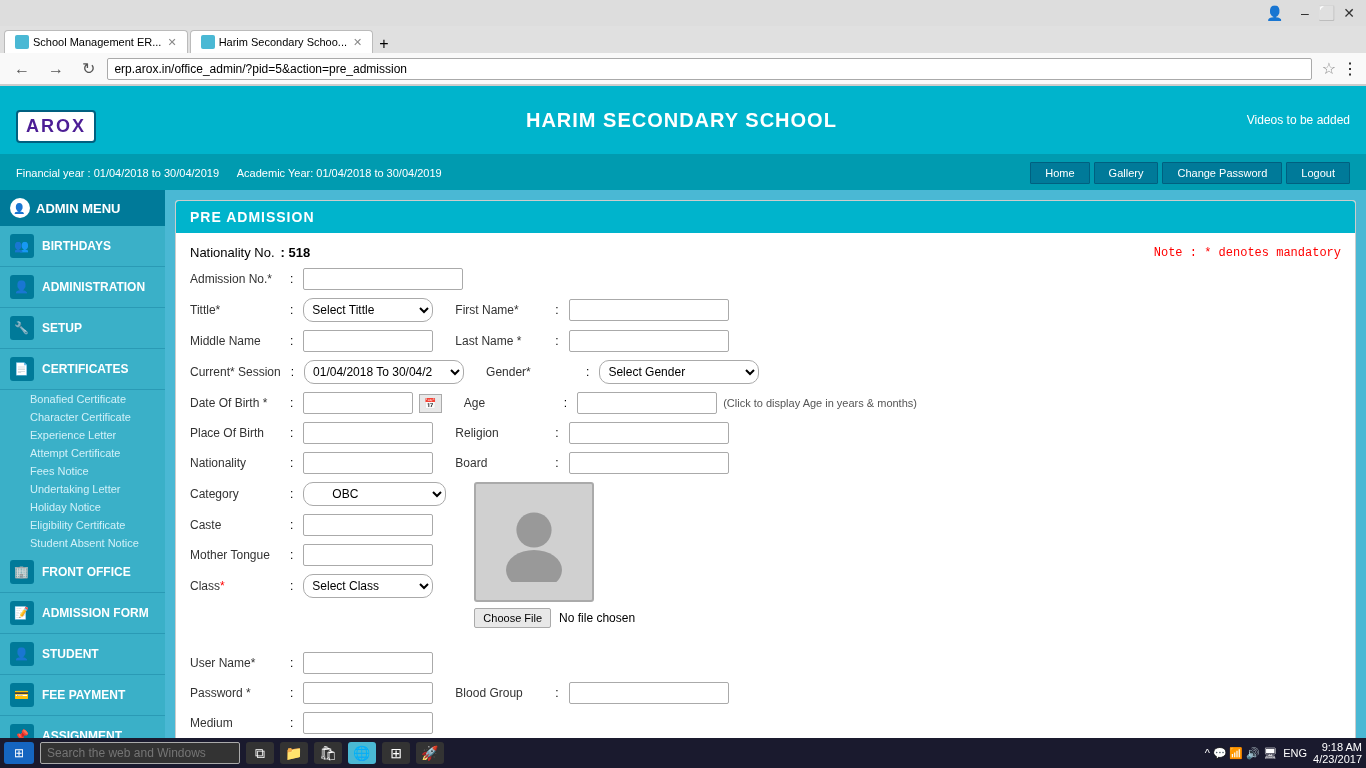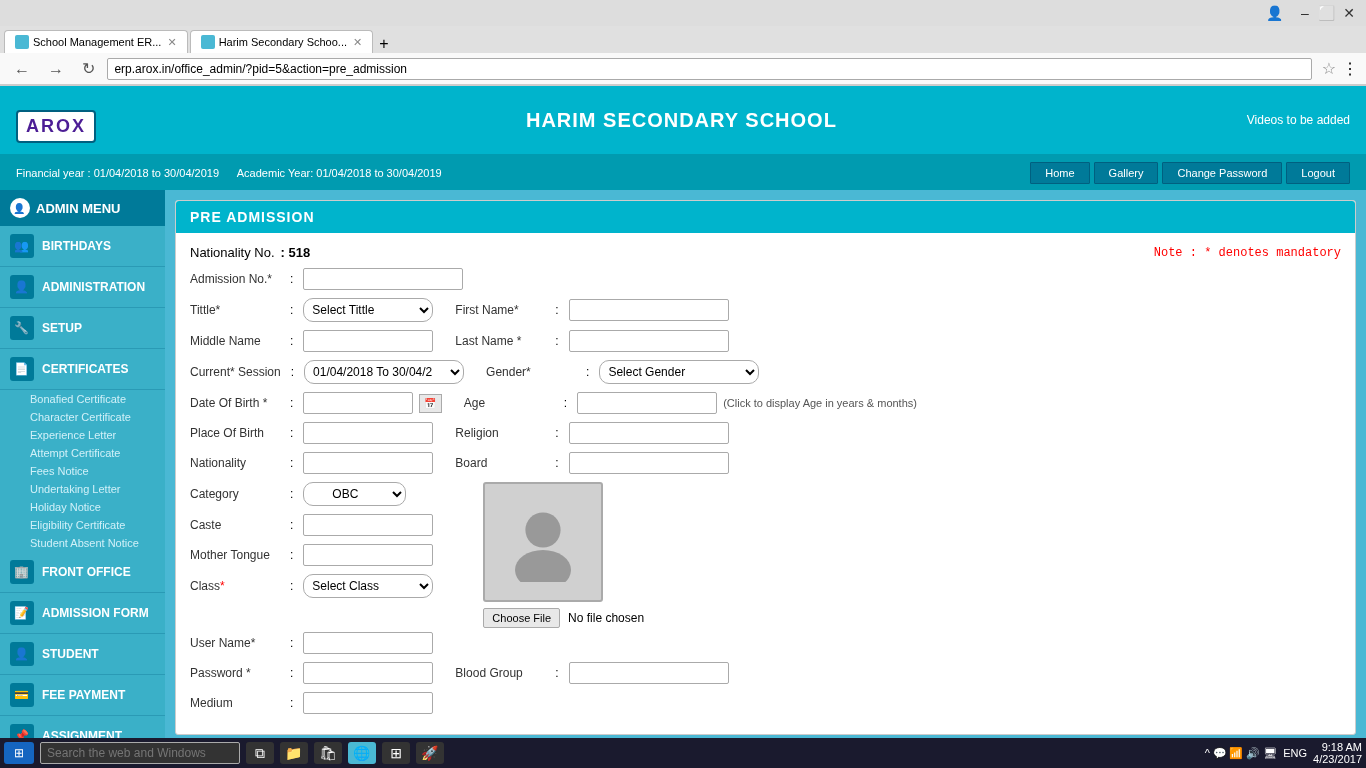--- a/index.html
+++ b/index.html
@@ -291,27 +291,27 @@
           <div class="form-row">
             <span class="form-label">Nationality</span>
             <span class="form-colon">:</span>
             <input type="text" style="width: 130px;">
             &nbsp;&nbsp;&nbsp;
             <span class="form-label">Board</span>
             <span class="form-colon">:</span>
             <input type="text" style="width: 160px;">
           </div>
 
-          <div style="display:flex;gap:30px;margin-bottom:4px;">
+          <div style="display:flex;gap:8px;margin-bottom:24px;">
             <div>
 
               <div class="form-row">
                 <span class="form-label">Category</span>
                 <span class="form-colon">:</span>
-                <select style="width:103px;padding-left:24px;">
+                <select style="width:143px;padding-left:24px;">
                   <option>OBC</option>
                   <option>General</option>
                   <option>SC</option>
                   <option>ST</option>
                 </select>
               </div>
 
               <div class="form-row">
                 <span class="form-label">Caste</span>
                 <span class="form-colon">:</span>

